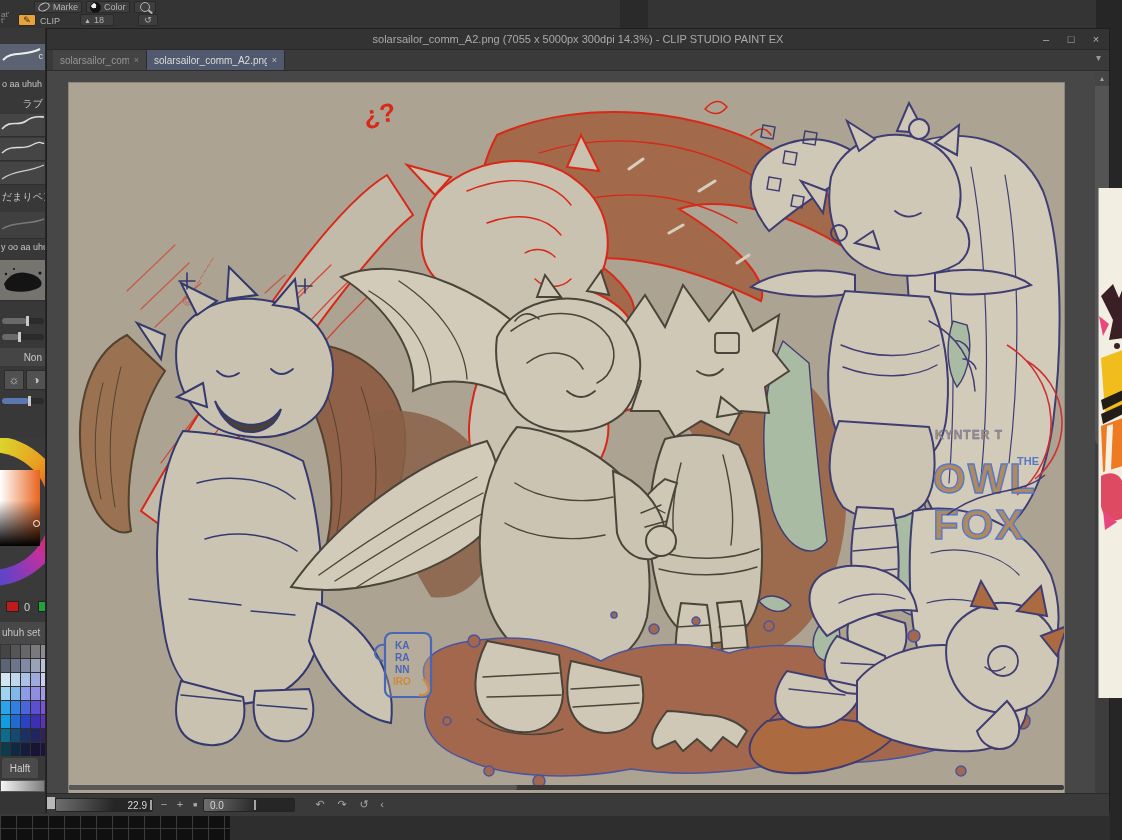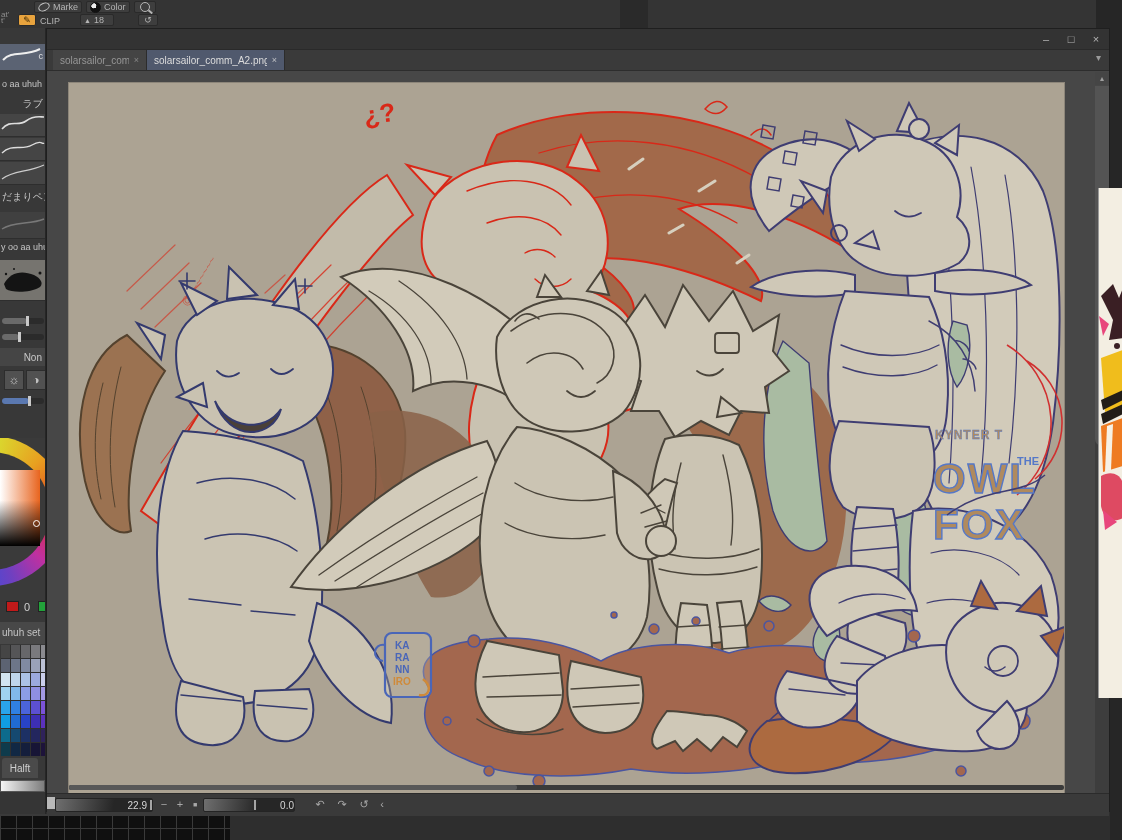--- a/index.html
+++ b/index.html
@@ -71,21 +71,21 @@
   .canvas-svg{position:absolute;left:22px;top:12px;outline:1px solid #8d867a;}
   .hscroll{position:absolute;left:22px;top:714px;width:995px;height:5px;background:#3a3a3a;border-radius:2px;}
   .hscroll .thumb{width:45%;height:5px;background:#585858;border-radius:2px;}
   .vscroll-up{position:absolute;left:1048px;top:1px;width:14px;height:13px;background:#454545;color:#9f9f9f;
               font-size:8px;display:flex;align-items:center;justify-content:center;}
   .vscroll-track{position:absolute;left:1048px;top:15px;width:14px;height:707px;background:#3d3d3d;}
   .vscroll-thumb{position:absolute;left:0;top:0;width:14px;height:360px;background:#545454;border-radius:0 0 7px 7px;}
   .navbar{position:relative;height:22px;background:#3a3a3a;border-top:1px solid #2b2b2b;}
   .nav-corner{position:absolute;left:0;top:3px;width:8px;height:12px;background:#b9b9b9;}
   .nav-track{position:absolute;top:4px;height:14px;background:linear-gradient(100deg,#6f6f6f,#262626 60%);
-             border:1px solid #242424;border-radius:2px;color:#d5d5d5;font-size:10px;line-height:12px;box-sizing:border-box;text-align:right;}
+             border:1px solid #242424;border-radius:2px;color:#d5d5d5;font-size:10px;line-height:12px;box-sizing:border-box;}
   .nav-track .tick{position:absolute;top:1px;width:2px;height:10px;background:#a5a5a5;}
   .nav-btn{position:absolute;top:3px;width:14px;height:15px;color:#a8a8a8;font-size:11px;text-align:center;line-height:15px;}
   
   .bg-window{position:absolute;left:1098px;top:188px;width:24px;height:510px;background:#f3eee2;
              border-left:1px solid #9a9a9a;z-index:3;overflow:hidden;}
   .grid-panel{position:absolute;left:0;top:814px;width:230px;height:26px;background:#101010;
       background-image:linear-gradient(#3a3a3a 1px,transparent 1px),linear-gradient(90deg,#3a3a3a 1px,transparent 1px);
       background-size:16px 13px;border-top:1px solid #3a3a3a;}
   text{font-family:"Liberation Sans",sans-serif;}
 </style>
@@ -238,20 +238,21 @@
       </div>
     <div class="color-tab">
         <span>Halft</span>
       </div>
     <div class="grad-bar"></div>
     <div class="dock-bottom"></div>
   </div>
 
   <div class="doc-window">
     <div class="titlebar">
+      <span>solarsailor_comm_A2.png (7055 x 5000px 300dpi 14.3%)  - CLIP STUDIO PAINT EX</span>
       <div class="win-controls">
         <span>–</span>
         <span>□</span>
         <span>×</span>
       </div>
     </div>
     <div class="tabbar">
       <div class="doc-tab tab-inactive">
         <span class="lbl">solarsailor_comm</span>
         <span class="x">×</span>

